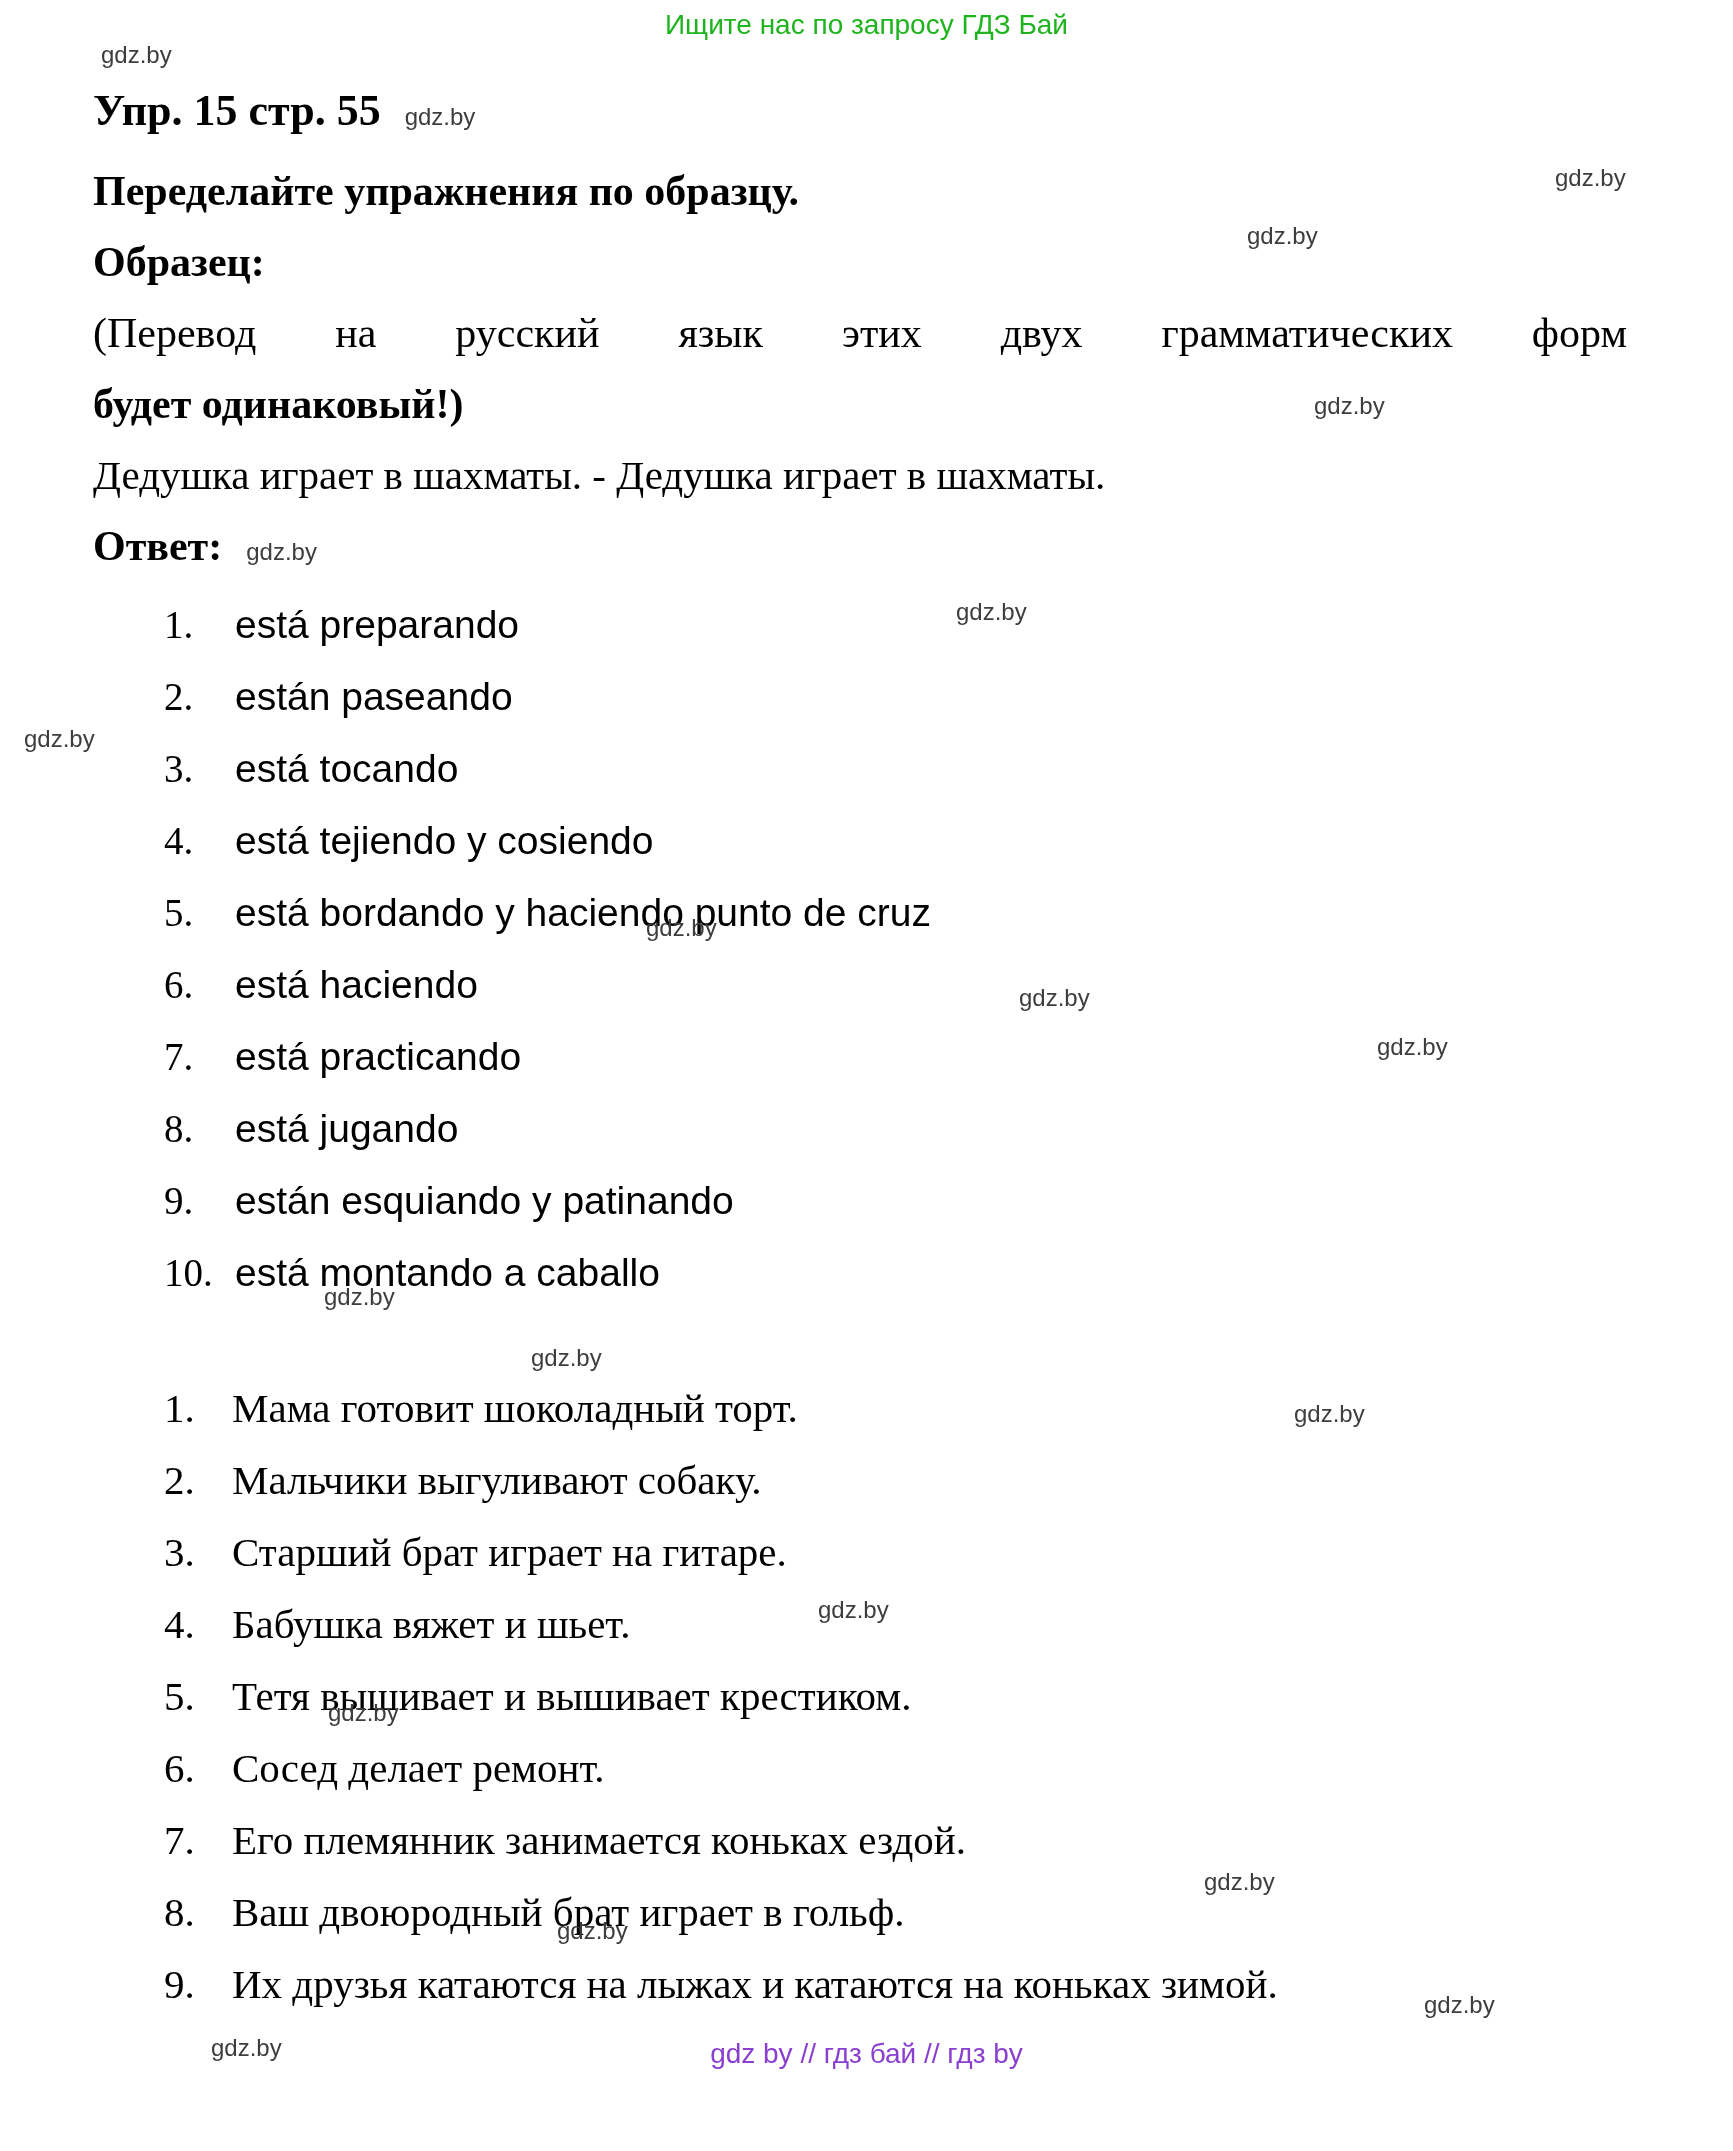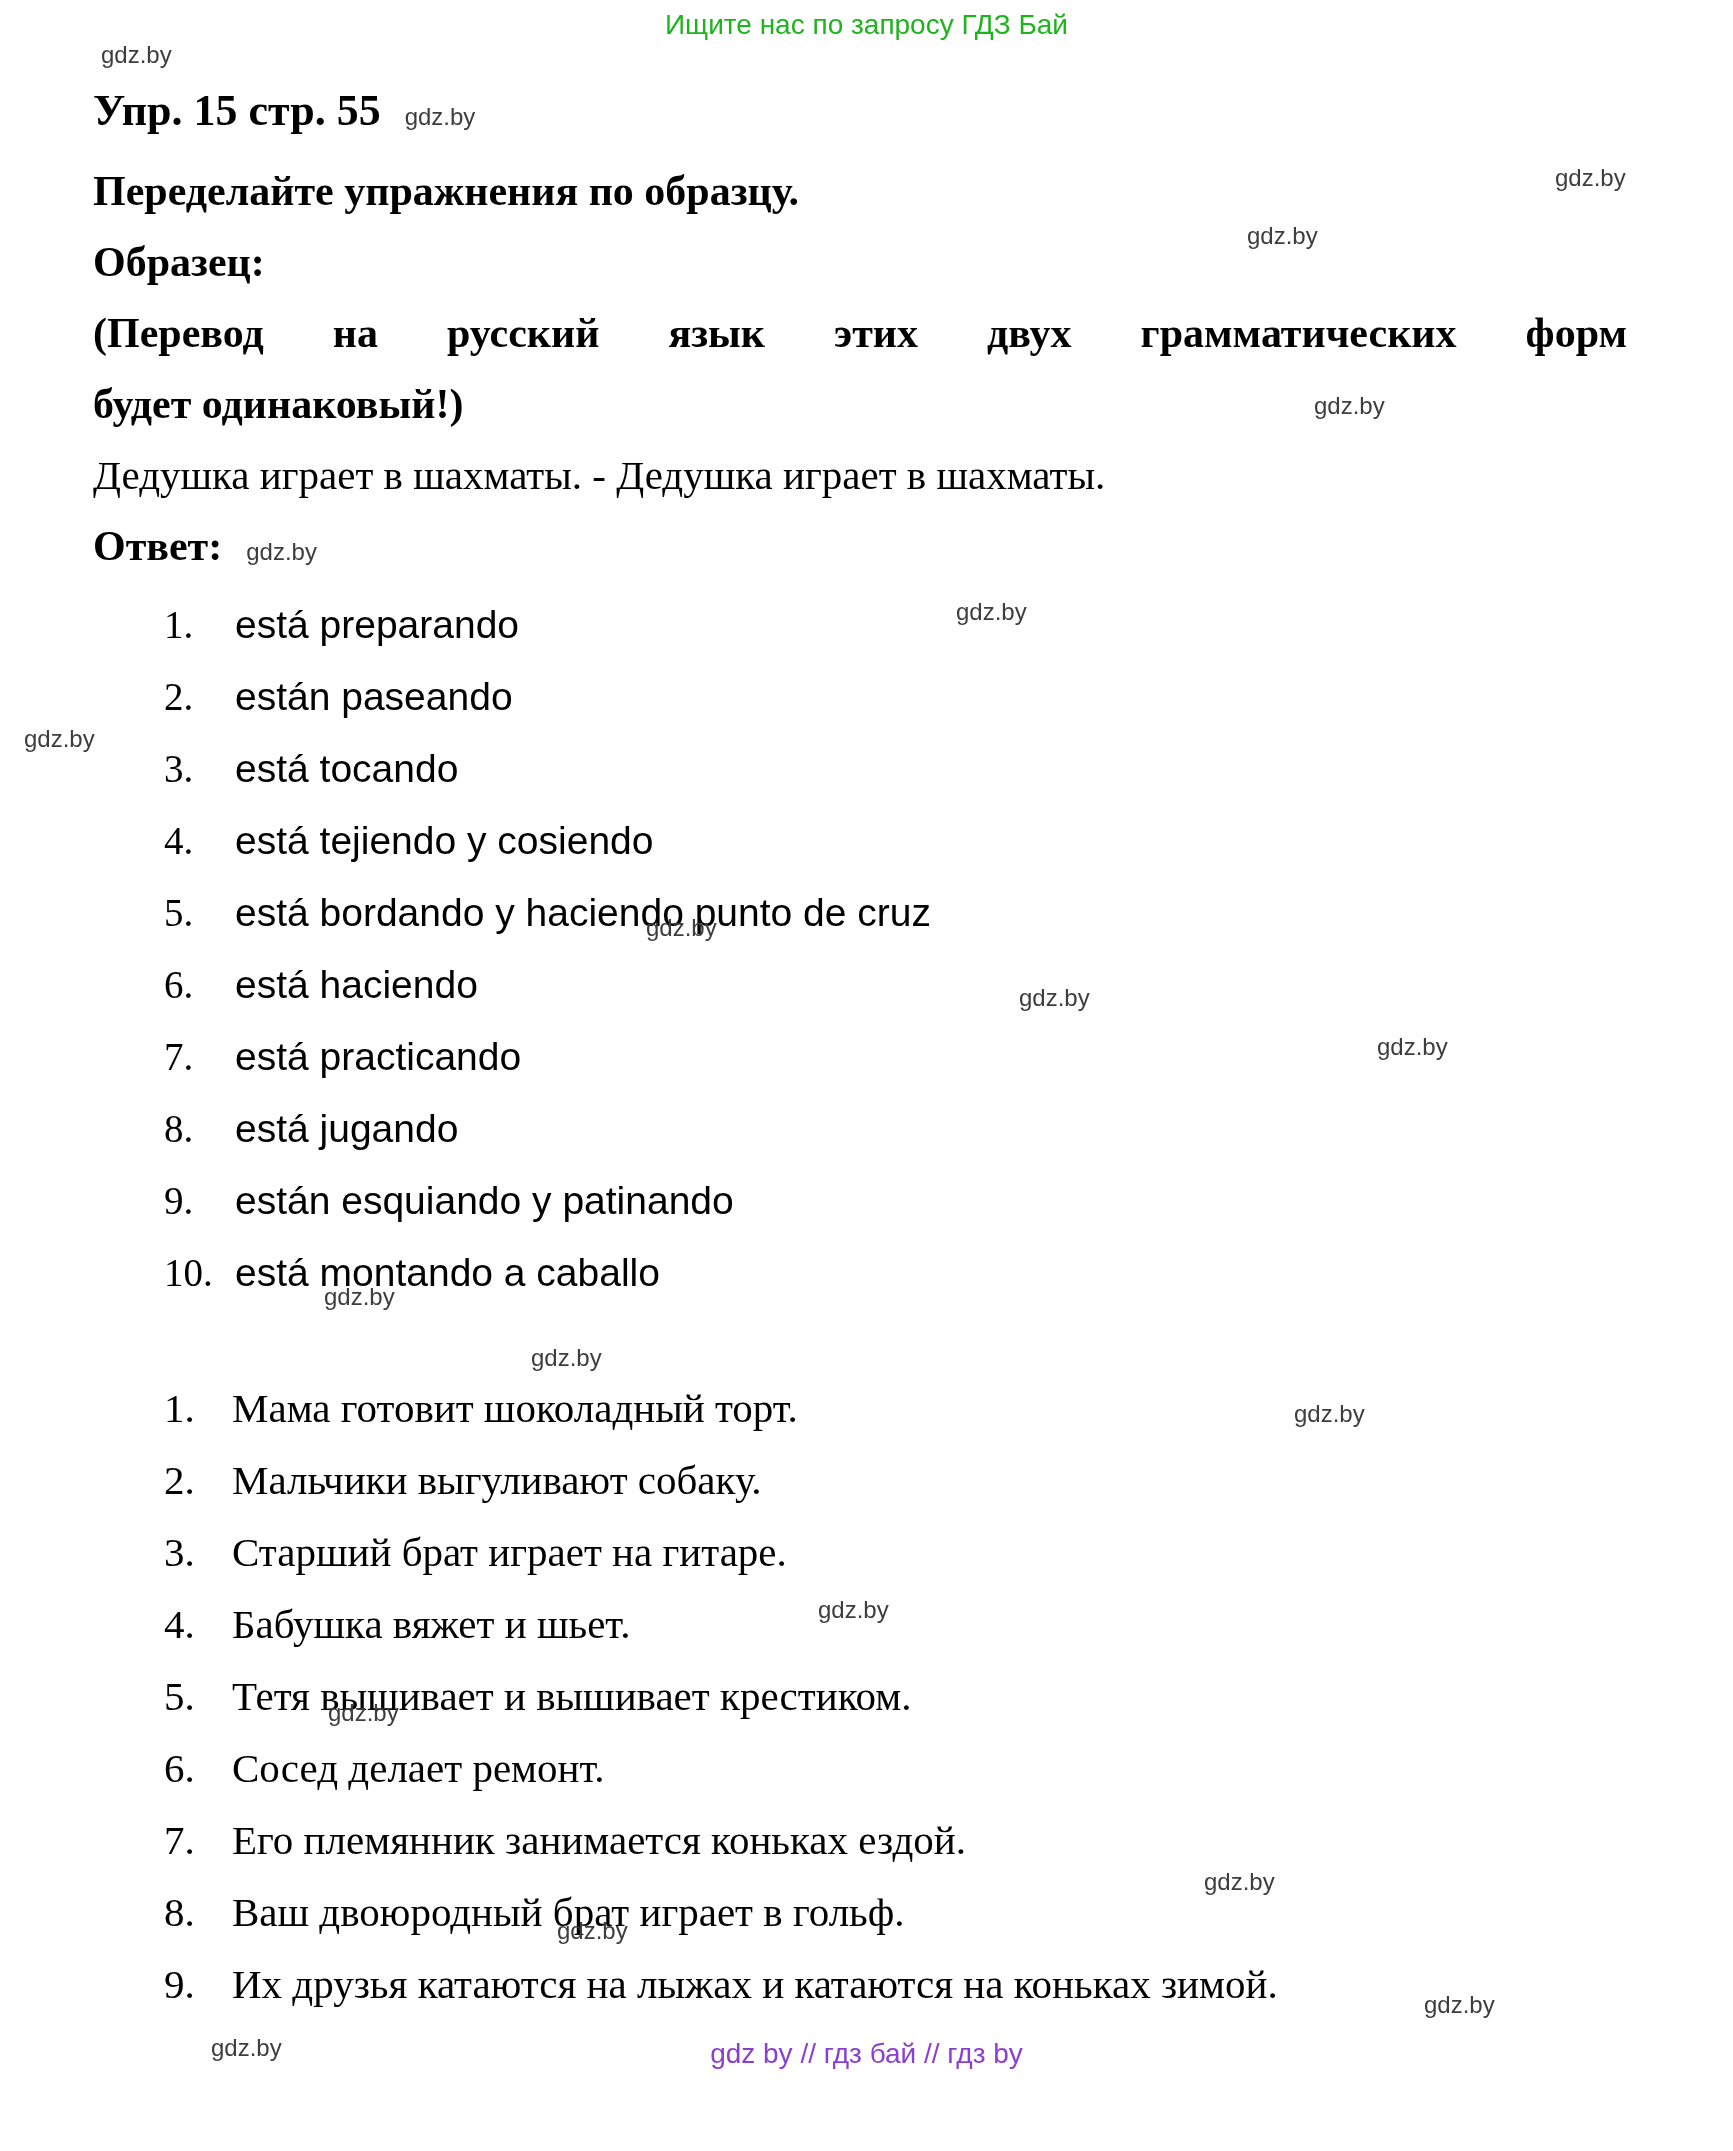--- a/index.html
+++ b/index.html
@@ -16,21 +16,21 @@
     padding-top:9.3px;
     text-align:center;
     font-family:"Liberation Sans", sans-serif;
     font-size:28px; line-height:32px;
     color:#1eb41e;
     margin-bottom:34px;
   }
   .title   { margin-left:93px; font-size:44px; font-weight:bold; line-height:71px; }
   .task    { margin:9.3px 104px 0 93px; font-size:42px; font-weight:bold; line-height:71px; }
   .sample  { margin-left:93px; font-size:42px; font-weight:bold; line-height:71px; }
-  .note1   { margin-left:93px; width:1534px; font-size:42px; font-weight:bold; line-height:71px;
+  .note1   { margin-left:93px; width:1534px; font-size:42px; font-weight:normal; line-height:71px;
              text-align:justify; text-align-last:justify; }
   .note2   { margin-left:93px; font-size:42px; font-weight:bold; line-height:71px; }
   .example { margin-left:93px; font-size:41px; line-height:71px; }
   .answer-label { margin-left:93px; font-size:42px; font-weight:bold; line-height:71px; }
 
   ol.list { list-style:none; }
   .list li { line-height:72px; white-space:nowrap; }
   .list1 { margin:7.5px 0 0 164px; }
   .list1 li { font-family:"Liberation Sans", sans-serif; font-size:39px; }
   .list1 .num { font-family:"Liberation Serif", serif; display:inline-block; width:71px; }

